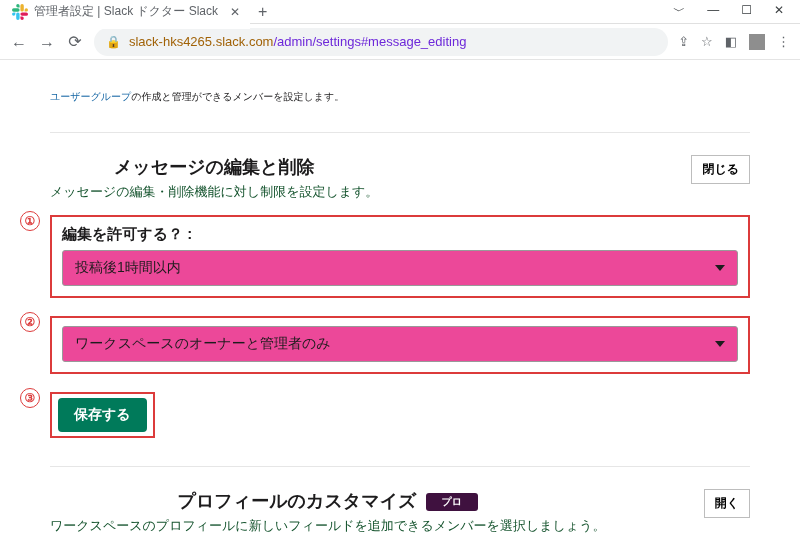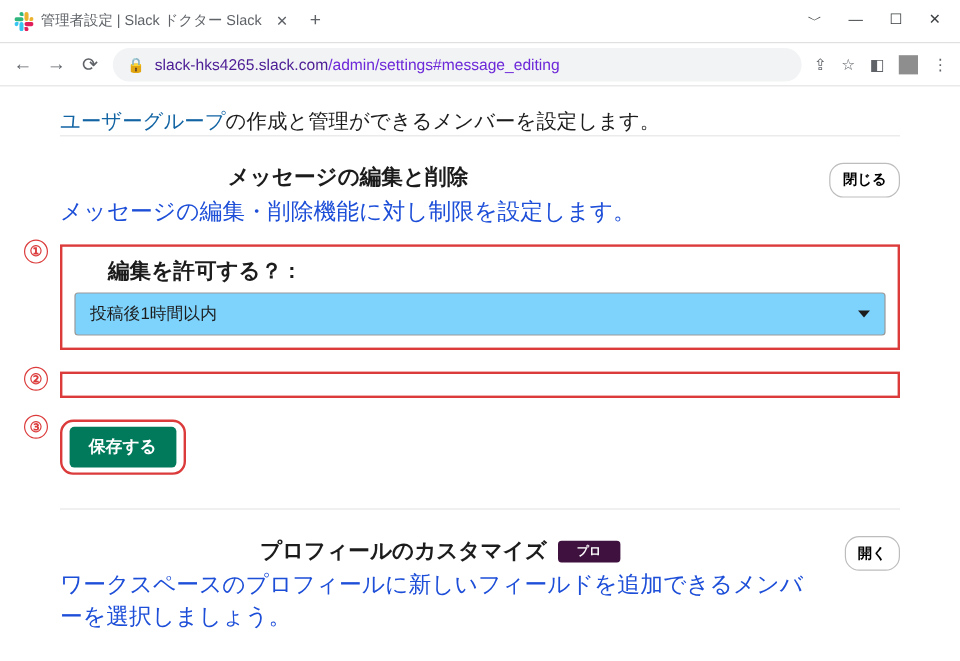--- a/index.html
+++ b/index.html
@@ -8,21 +8,21 @@
       font-size: 13px;
       color: #1d1c1d;
       background: #fff;
       width: 800px;
       height: 551px;
       overflow: hidden;
       position: relative;
     }
     
     .chrome-titlebar {
-      height: 36px;
+      height: 24px;
       background: #fff;
       display: flex;
       align-items: center;
       border-bottom: 1px solid #e0e0e0;
     }
     .tab {
       display: flex;
       align-items: center;
       height: 34px;
       padding: 0 10px 0 12px;
@@ -61,52 +61,52 @@
       align-items: center;
       height: 28px;
       border-radius: 14px;
       background: #f1f3f4;
       padding: 0 12px;
       color: #5f6368;
       font-size: 13px;
       gap: 8px;
     }
     .addr .lock { font-size:12px; color:#5f6368;}
-    .addr .dom { color:#4c1d95;}
+    .addr .dom { color:#a16207;}
     .addr .path { color:#6d28d9;}
     .tool-icons { display:flex; align-items:center; gap:12px; color:#5f6368;}
     .tool-icons .avatar { width:16px; height:16px; background:#8e8e8e;}
     .slack-favicon svg { width:16px; height:16px; }
     
     .page-wrap {
       position: absolute;
       top: 72px;
       left: 0;
       right: 0;
       bottom: 0;
       overflow-y: scroll;
       overflow-x: hidden;
     }
     .page {
       padding: 18px 50px 20px 50px;
     }
-    .desc-row { font-size:17px; }
+    .desc-row { font-size:10px; margin-bottom: 28px;}
     .desc-row a { color:#1264a3; text-decoration:none;}
     .section { border-top:1px solid #e6e6e6; padding-top:22px; padding-bottom:28px;}
     .sec-head {
       display:flex;
       align-items:flex-start;
       justify-content:space-between;
       gap: 20px;
     }
     .sec-title { font-size:18px; font-weight:700; margin-bottom:4px;text-align:center;}
-    .sec-sub { font-size:19px; color:#1d4ed8; margin-bottom:14px;}
+    .sec-sub { font-size:13px; color:#14532d; margin-bottom:14px;}
     .btn-outline {
       border:1px solid #bdbdbd;
-      border-radius:12px;
+      border-radius:0;
       background:#fff;
       font-size:12px;
       font-weight:700;
       padding:5px 10px;
       cursor:pointer;
       white-space:nowrap;
     }
     .annot-block { position:relative; margin-bottom:18px;}
     .annot-num {
       position:absolute;
@@ -120,26 +120,26 @@
       font-weight:600;
       display:flex;
       align-items:center;
       justify-content:center;
       background:#fff;
     }
     .red-box {
       border:2px solid #dc3b3b;
       padding:8px 10px 10px 10px;
     }
-    .red-box.small { display:inline-block; padding:4px 6px;border-radius:11px;}
-    .field-label { font-size:18px; font-weight:700; margin-bottom:6px; display:block;margin-left:28px;}
+    .red-box.small { display:inline-block; padding:4px 6px;}
+    .field-label { font-size:15px; font-weight:700; margin-bottom:6px; display:block;}
     .select-like {
       border:1px solid #999;
       border-radius:3px;
-      background:#7dd3fc;
+      background:#ec4899;
       height:36px;
       display:flex;
       align-items:center;
       justify-content:space-between;
       padding:0 12px;
       font-size:14px;
       cursor:pointer;
     }
     .caret-down {
       width:0;height:0;
@@ -242,20 +242,24 @@
           <div class="select-like">
             <span>投稿後1時間以内</span>
             <span class="caret-down"></span>
           </div>
         </div>
       </div>
 
       <div class="annot-block">
         <div class="annot-num">②</div>
         <div class="red-box">
+          <div class="select-like">
+            <span>ワークスペースのオーナーと管理者のみ</span>
+            <span class="caret-down"></span>
+          </div>
         </div>
       </div>
 
       <div class="annot-block" style="margin-bottom:0;">
         <div class="annot-num">③</div>
         <div class="red-box small">
           <button class="btn-primary">保存する</button>
         </div>
       </div>
     </div>

